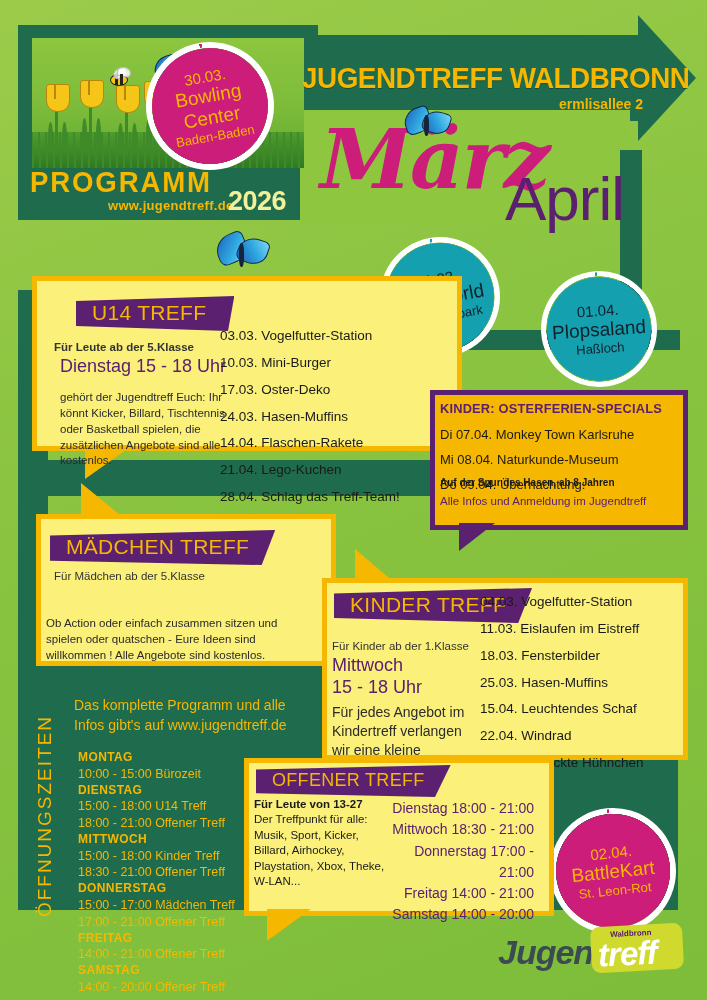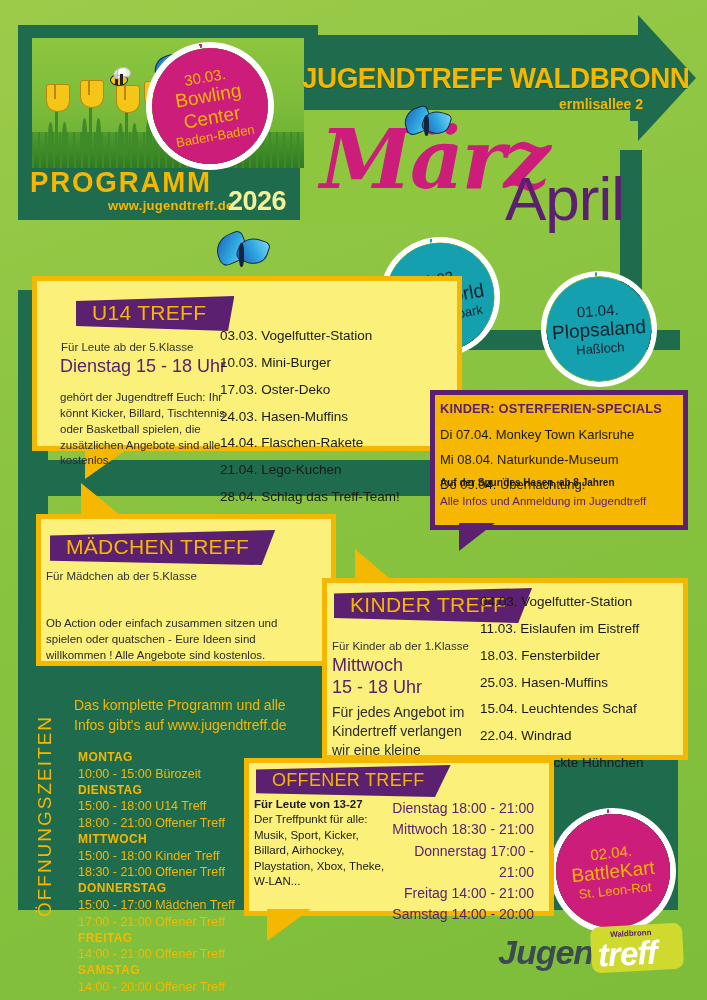--- a/index.html
+++ b/index.html
@@ -156,31 +156,31 @@
   .lbl-big{color:#5b2070;font-size:18px;}
   .body-txt{color:#2b2b2b;font-size:11.5px;line-height:1.38;}
   .ev-list{color:#1a1a1a;font-size:13.5px;line-height:1.99;}
   .ev-list div{white-space:nowrap;}
 
   
   #box-u14{left:32px;top:276px;width:420px;height:165px;}
   #box-u14 .tail{left:48px;top:164px;border-left:0 solid transparent;
     border-top:34px solid #f6b700;border-right:48px solid transparent;}
   #rib-u14{left:76px;top:296px;clip-path:polygon(0 14%,100% 0,96% 100%,0 86%);padding-right:28px;}
-  #u14-klasse{position:absolute;left:61px;top:341px;}
+  #u14-klasse{position:absolute;left:54px;top:341px;font-weight:bold;}
   #u14-zeit{position:absolute;left:60px;top:356px;}
   #u14-desc{position:absolute;left:60px;top:390px;width:180px;}
   #u14-events{position:absolute;left:220px;top:311px;margin-top:12px;}
 
   
   #box-maedchen{left:36px;top:514px;width:290px;height:142px;}
   #box-maedchen .tail{left:40px;top:-36px;border-bottom:36px solid #f6b700;
     border-right:44px solid transparent;}
   #rib-maedchen{left:50px;top:530px;clip-path:polygon(0 16%,100% 0,94% 100%,0 88%);padding-right:26px;}
-  #m-klasse{position:absolute;left:46px;top:570px;}
+  #m-klasse{position:absolute;left:54px;top:570px;}
   #m-zeit{position:absolute;left:46px;top:584px;}
   #m-desc{position:absolute;left:46px;top:616px;width:268px;}
 
   
   #box-kinder{left:322px;top:578px;width:356px;height:172px;}
   #box-kinder .tail{left:28px;top:-34px;border-bottom:34px solid #f6b700;
     border-right:40px solid transparent;}
   #rib-kinder{left:334px;top:588px;clip-path:polygon(0 16%,100% 0,93% 100%,0 86%);padding-right:26px;}
   #k-klasse{position:absolute;left:332px;top:640px;}
   #k-day{position:absolute;left:332px;top:655px;}

